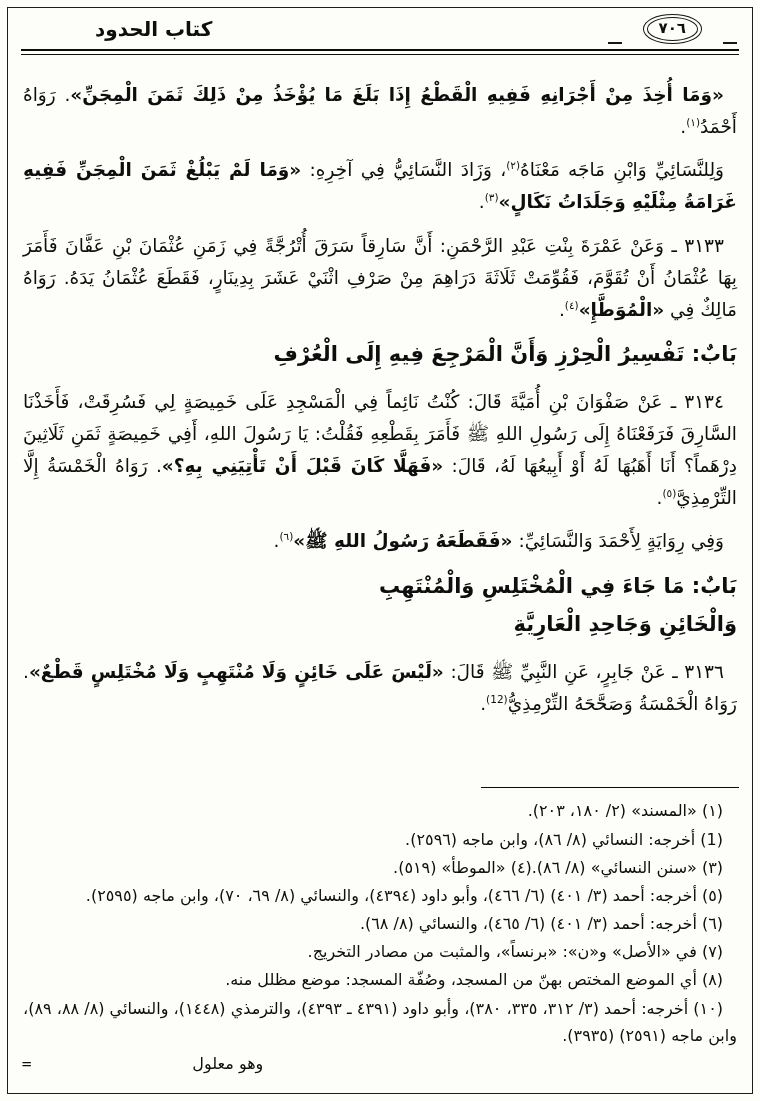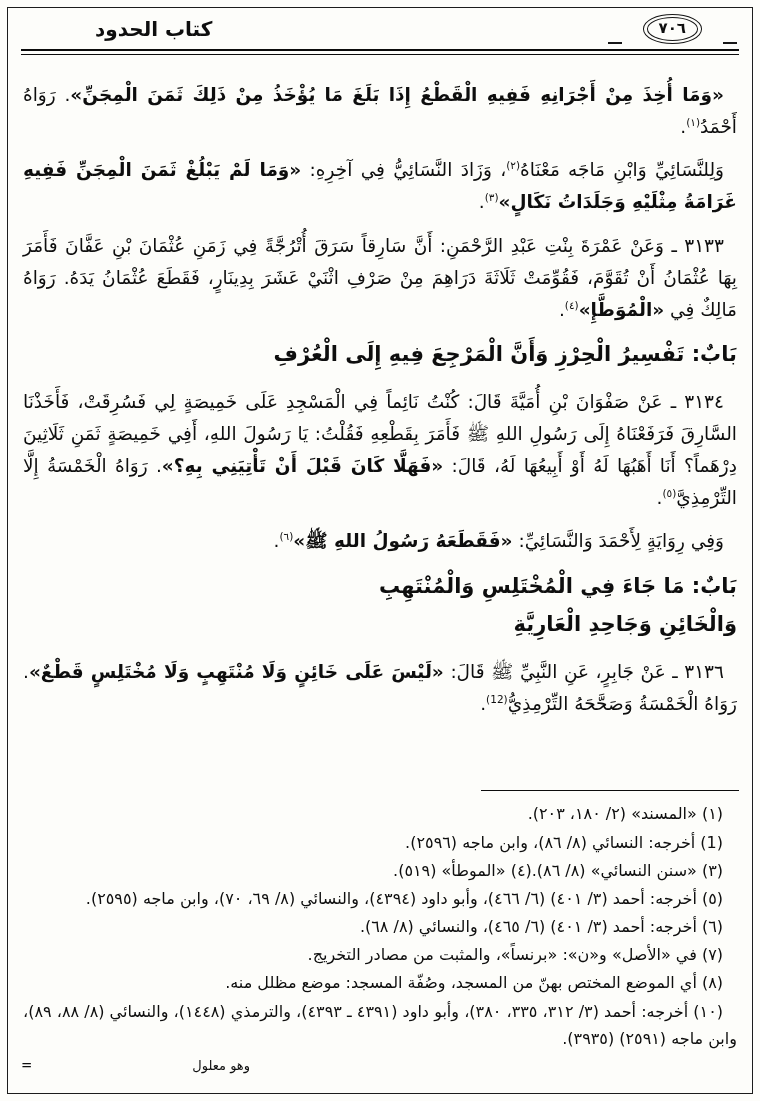--- a/index.html
+++ b/index.html
@@ -26,21 +26,21 @@
     text-align:right; font-weight:bold; font-size:21px; line-height:1.8;
     margin:11px 0 9px; white-space:pre-line; text-indent:0;
   }
   .matn { font-weight:bold; }
   sup.fnref { font-size:10.5px; vertical-align:super; line-height:0; }
   .fn-sep { width:36%; border-top:1.3px solid #0c0c0c; margin:6px 0 9px auto; }
   .footnotes { font-size:16px; line-height:1.7; padding:0 2px; }
   .fn-row { text-align:justify; text-indent:14px; margin-bottom:1px; }
   .fn-seg + .fn-seg { }
   .cont-row { display:flex; direction:ltr; align-items:center; margin-top:4px; font-size:13.5px; }
-  .cont-text { margin-left:160px; font-size:13px; }
+  .cont-text { margin-left:160px; font-size:16px; }
 </style>
 </head>
 <body>
 
 <div class="page">
   <div class="frame">
 
     <div class="header-row">
       <span class="cartouche">
         <span class="cart-line"></span>

